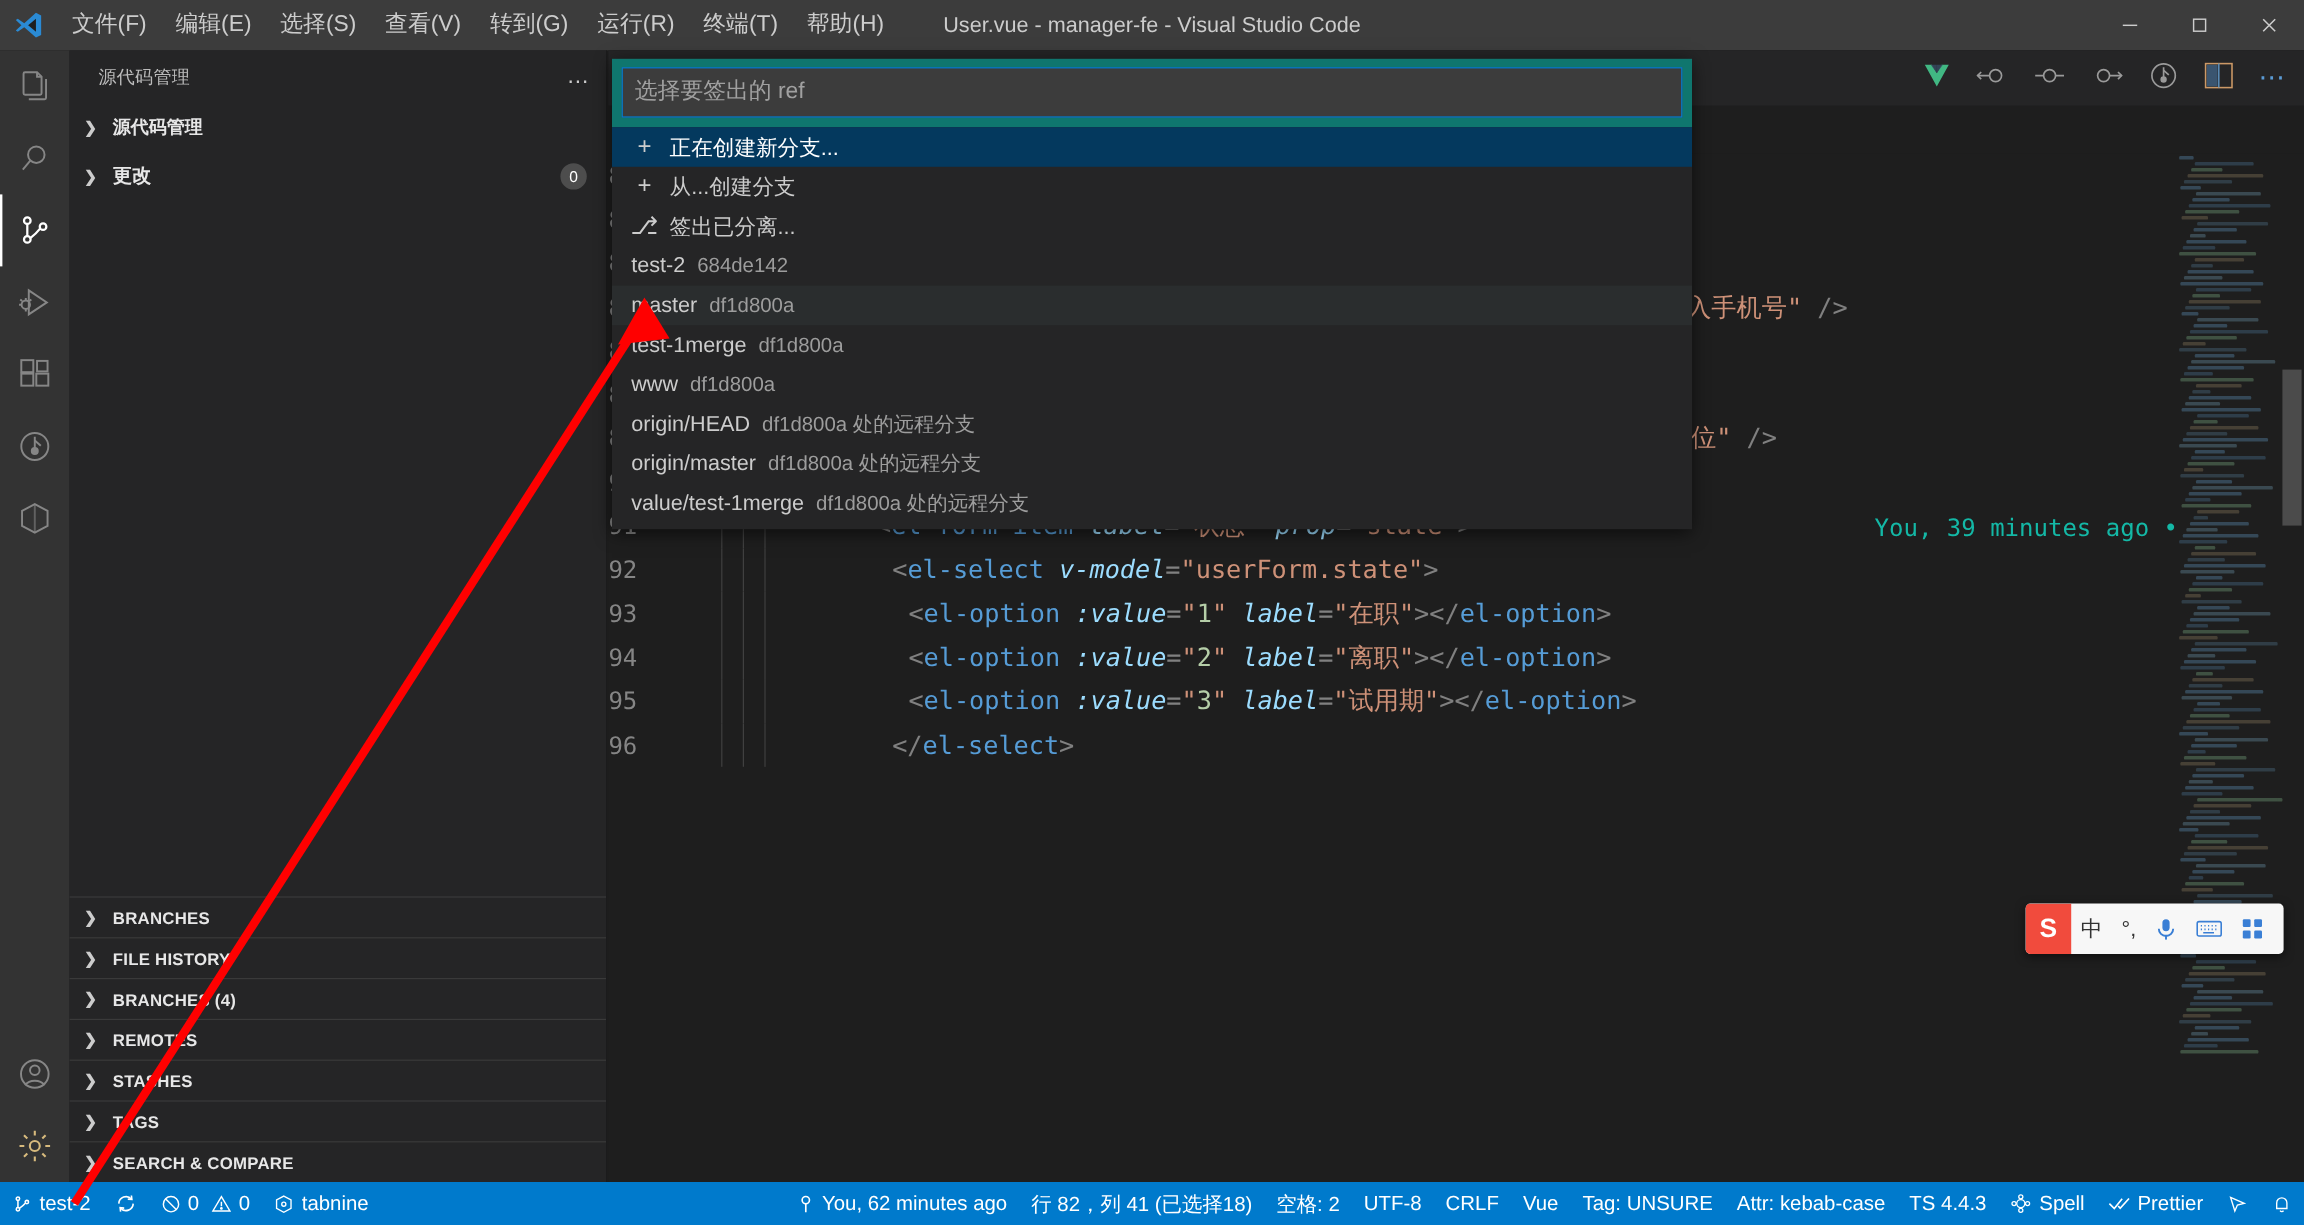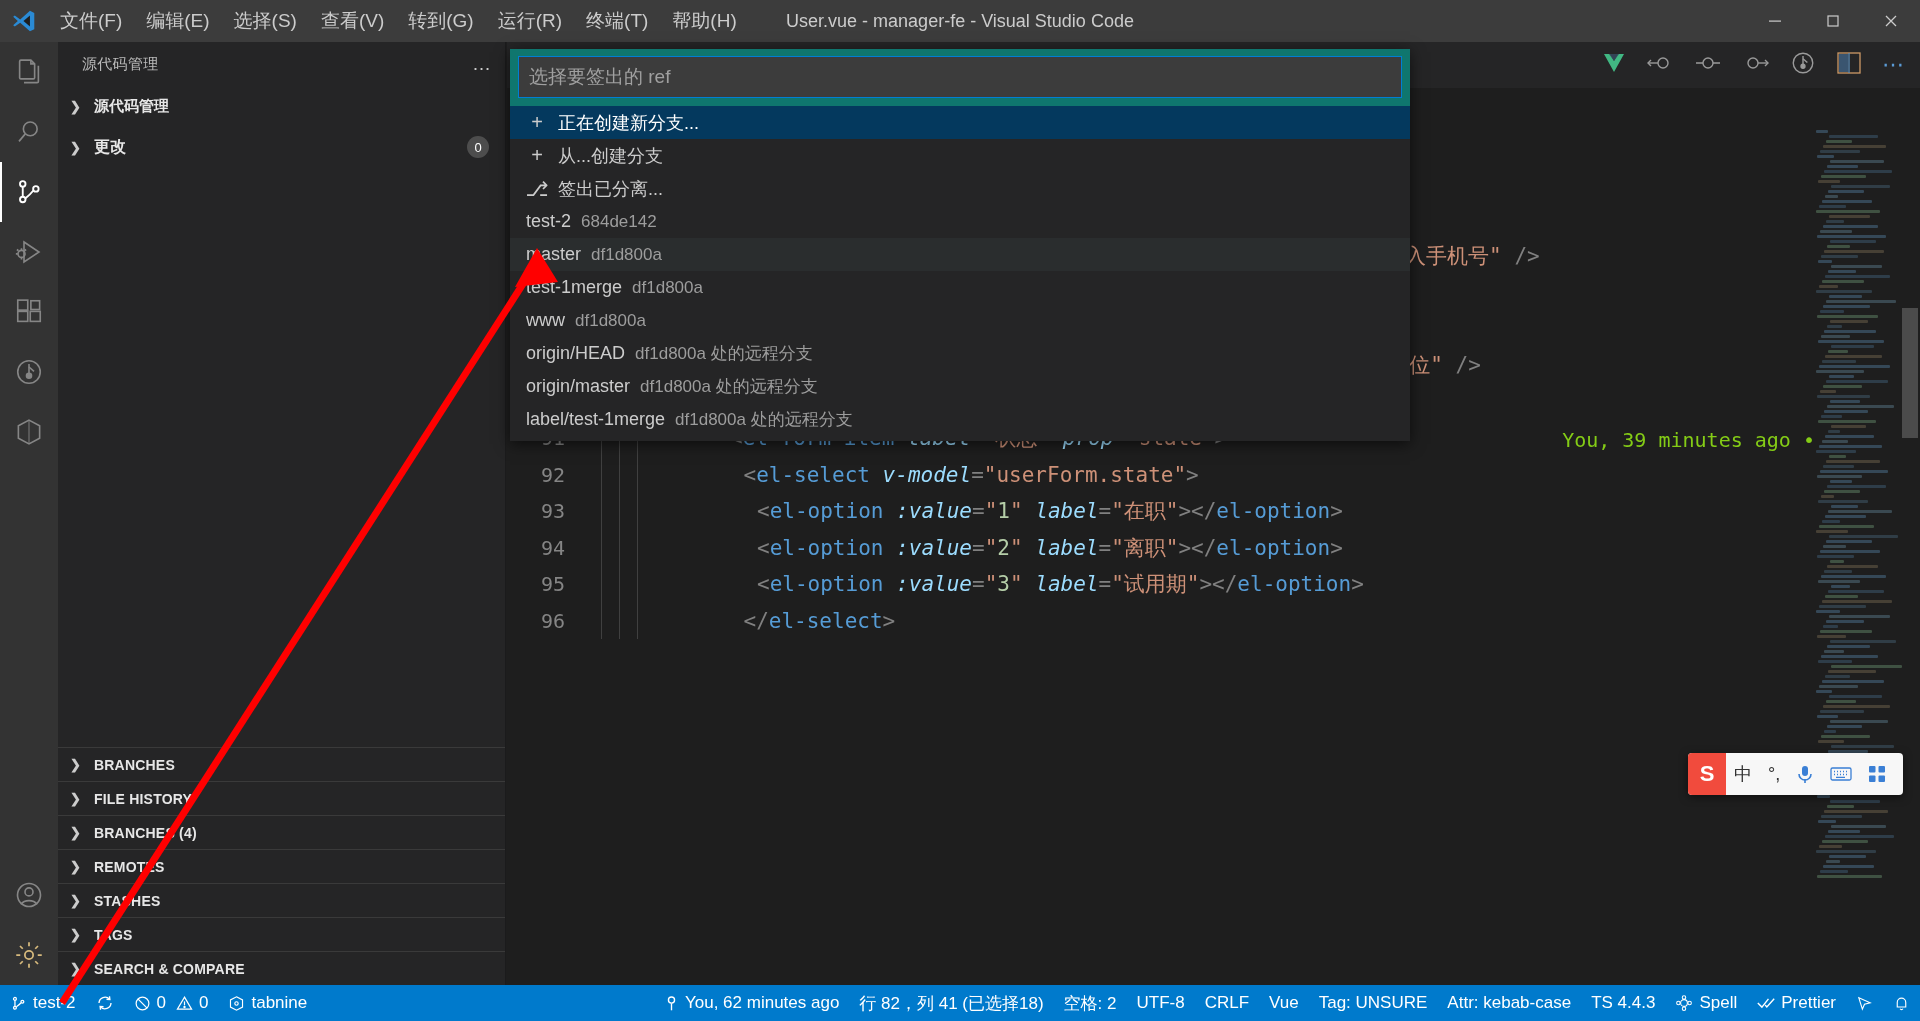--- a/index.html
+++ b/index.html
@@ -99,34 +99,34 @@
   .cube { color: #569cd6; }
 
   
   .code {
     position: absolute; top: 86px; left: 0; right: 0; bottom: 0;
     font-family: "DejaVu Sans Mono", monospace; font-size: 21px; line-height: 36.5px;
     overflow: hidden;
   }
   .cline { display: flex; height: 36.5px; white-space: pre; }
   .lnum {
-    width: 84px; text-align: right; padding-right: 26px; color: #858585; flex: none;
+    width: 84px; text-align: left; padding-right: 26px; color: #858585; flex: none;
     font-size: 20px;
   }
   .ctext { color: #d4d4d4; }
   .guides { width: 58px; flex: none; position: relative; }
   .g { position: absolute; top: 0; bottom: 0; width: 1px; background: #404040; }
   .tag { color: #569cd6; }
   .punc { color: #808080; }
   .attr { color: #9cdcfe; font-style: italic; }
   .str { color: #ce9178; }
   .num { color: #b5cea8; }
   .blame {
     position: absolute; right: 105px; top: 386px;
-    font-family: "DejaVu Sans Mono", monospace; font-size: 20px; color: #84cc16;
+    font-family: "DejaVu Sans Mono", monospace; font-size: 20px; color: #14b8a6;
   }
   .minimap {
     position: absolute; right: 22px; top: 86px; width: 86px; bottom: 0;
     background: #1e1e1e; opacity: .75;
   }
   .mm-line { height: 3px; margin: 2px 0 0 6px; border-radius: 1px; }
   .scrollbar-v {
     position: absolute; right: 0; top: 86px; width: 20px; bottom: 0; background: transparent;
   }
   .scroll-thumb {
@@ -644,21 +644,21 @@
         </div>
         <div class="qp-row">
           <span class="qp-label">origin/HEAD</span>
           <span class="qp-desc">df1d800a 处的远程分支</span>
         </div>
         <div class="qp-row">
           <span class="qp-label">origin/master</span>
           <span class="qp-desc">df1d800a 处的远程分支</span>
         </div>
         <div class="qp-row">
-          <span class="qp-label">label/test-1merge</span>
+          <span class="qp-label">value/test-1merge</span>
           <span class="qp-desc">df1d800a 处的远程分支</span>
         </div>
       </div>
   </div>
 
   <div class="ime">
     <div class="ime-logo">S</div>
     <div class="ime-item">中</div>
     <div class="ime-item">°,</div>
     <div class="ime-item">

